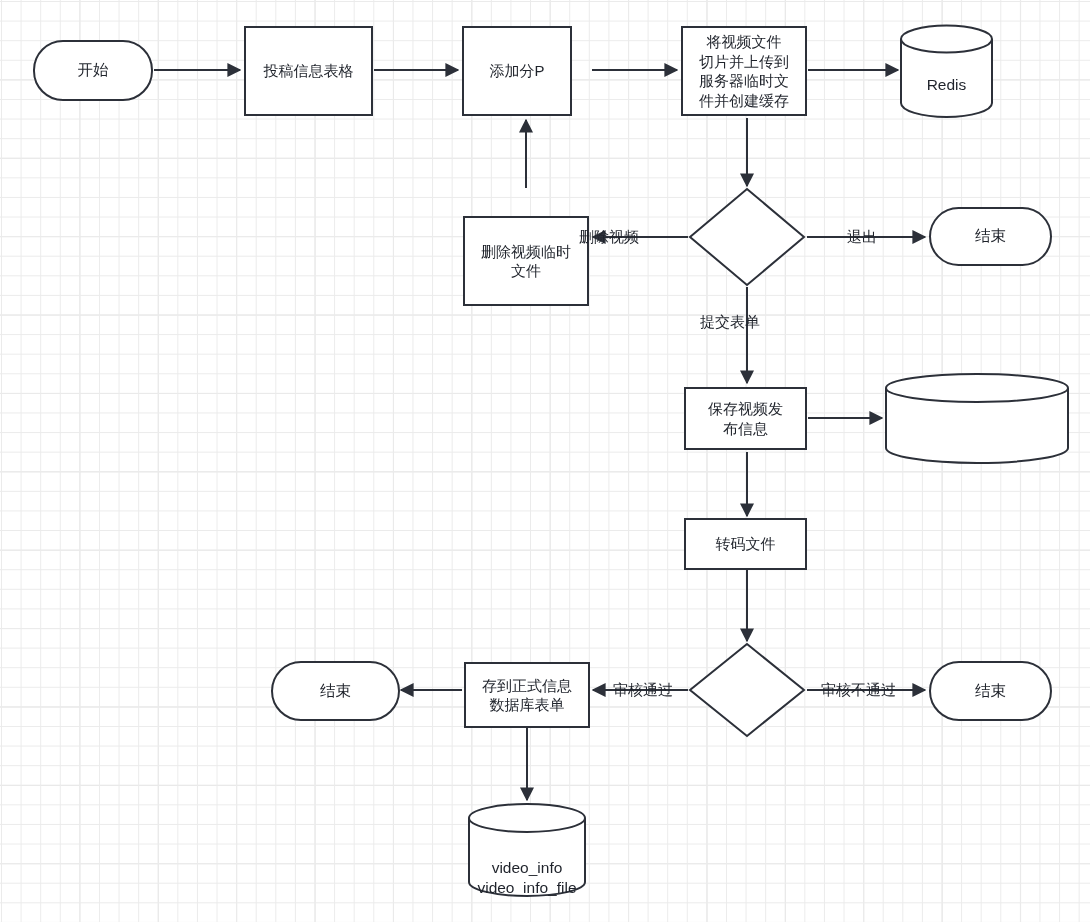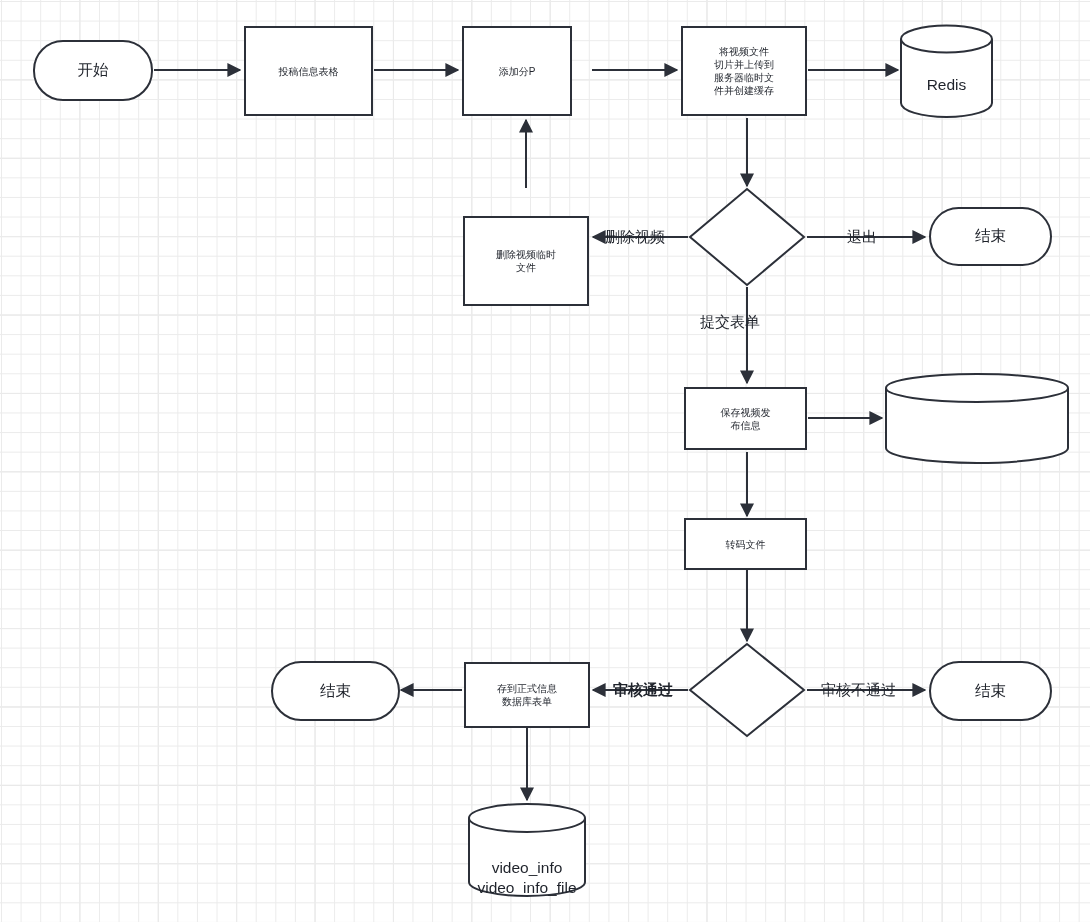--- a/index.html
+++ b/index.html
@@ -42,21 +42,21 @@
     box-sizing: border-box;
     display: flex;
     align-items: center;
     justify-content: center;
     text-align: center;
     color: #1f232b;
     background: #ffffff;
   }
   .proc {
     border: 2px solid #2c3039;
-    font-size: 10px;
+    font-size: 15px;
     line-height: 1.30;
   }
   .term {
     border: 2px solid #2c3039;
     border-radius: 30px;
     font-size: 15.5px;
     line-height: 1.3;
   }
   .node .txt {
     white-space: pre-line;
@@ -215,23 +215,23 @@
 
   <div class="node db" style="left:467px; top:802px; width:120px; height:96px;align-items:flex-end;">
     <svg width="120" height="96" viewBox="0 0 120 96">
       <path d="M2,16 L2,80 A58,14 0 0 0 118,80 L118,16" fill="#ffffff" stroke="#2c3039" stroke-width="2"></path>
       <ellipse cx="60" cy="16" rx="58" ry="14" fill="#ffffff" stroke="#2c3039" stroke-width="2"></ellipse>
     </svg>
     <div class="dblabel" style="padding-top:32px;">video_info
 video_info_file</div>
   </div>
 
-  <div class="edge-label" style="left:605px; top:229px;">删除视频</div>
+  <div class="edge-label" style="left:579px; top:229px;">删除视频</div>
 
   <div class="edge-label" style="left:847px; top:229px;">退出</div>
 
   <div class="edge-label" style="left:700px; top:314px;">提交表单</div>
 
-  <div class="edge-label" style="left:613px; top:682px;font-weight:bold;">审核通过</div>
+  <div class="edge-label" style="left:613px; top:682px;">审核通过</div>
 
   <div class="edge-label" style="left:821px; top:682px;">审核不通过</div>
 
 </div>
 
 </body></html>

